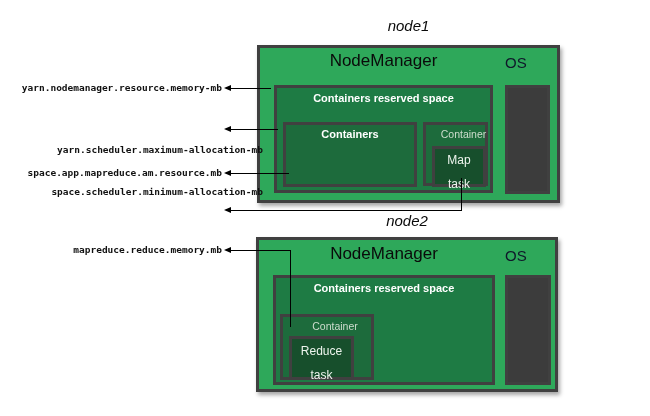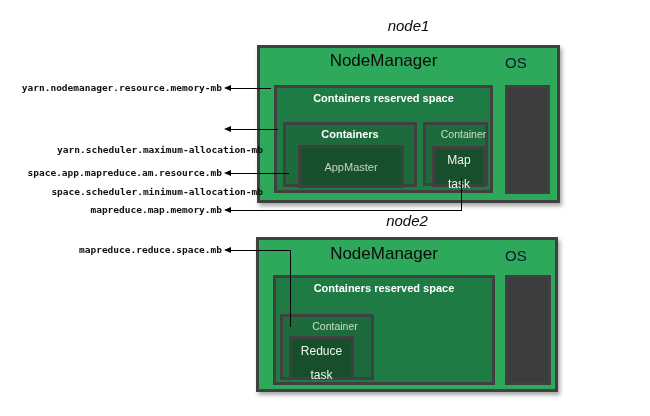--- a/index.html
+++ b/index.html
@@ -79,23 +79,20 @@
 
   <div class="box node-box" id="nm1">
     <div class="nm-label" id="nm1-label">NodeManager</div>
     <div class="os-label" id="os1-label">OS</div>
 
     <div class="box reserved-box" id="res1">
       <div class="reserved-title" id="res1-title">Containers reserved space</div>
 
       <div class="box mid-box" id="containers1">
         <div class="containers-title" id="containers1-title">Containers</div>
-        <div class="box task-box" id="appmaster">
-          <span class="appmaster-text">AppMaster</span>
-        </div>
       </div>
 
       <div class="box mid-box" id="container1">
         <div class="container-title" id="container1-title">Container</div>
         <div class="box task-box" id="maptask">
           <span class="task-text">Map</span>
           <span class="task-text">task</span>
         </div>
       </div>
     </div>
@@ -123,22 +120,21 @@
 
     <div class="box os-bar" id="os2-bar"></div>
   </div>
 
   <div class="cfg" id="lbl-nm-res">yarn.nodemanager.resource.memory-mb</div>
   <div class="cfg cfg2" id="lbl-sched">
     <div>yarn.scheduler.maximum-allocation-mb</div>
     <div>space.scheduler.minimum-allocation-mb</div>
   </div>
   <div class="cfg" id="lbl-am">space.app.mapreduce.am.resource.mb</div>
-  <div class="cfg" id="lbl-map">mapreduce.map.memory.mb</div>
-  <div class="cfg" id="lbl-reduce">mapreduce.reduce.space.mb</div>
+  <div class="cfg" id="lbl-reduce">mapreduce.reduce.memory.mb</div>
 
   <div class="ah" id="ah1"></div>
   <div class="hline" id="line1"></div>
 
   <div class="ah" id="ah2"></div>
   <div class="hline" id="line2"></div>
 
   <div class="ah" id="ah3"></div>
   <div class="hline" id="line3"></div>
 

